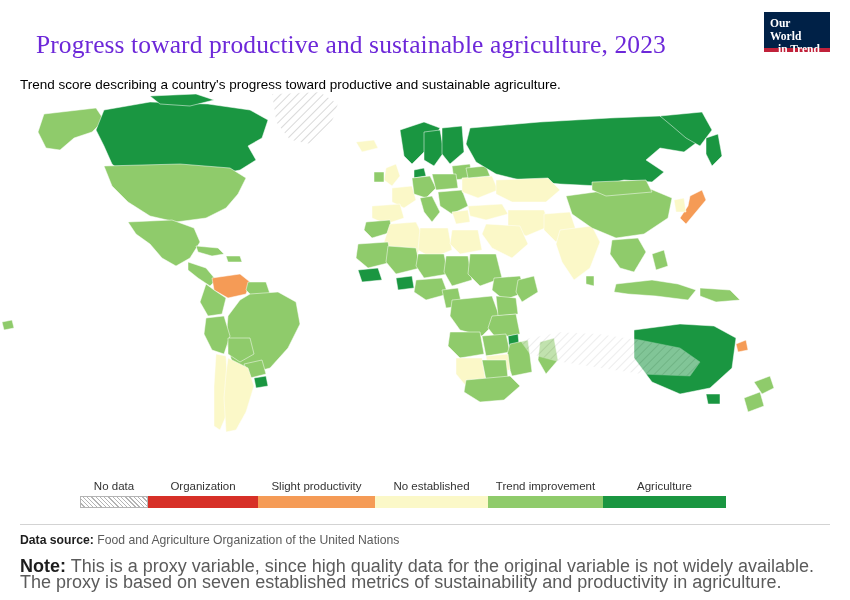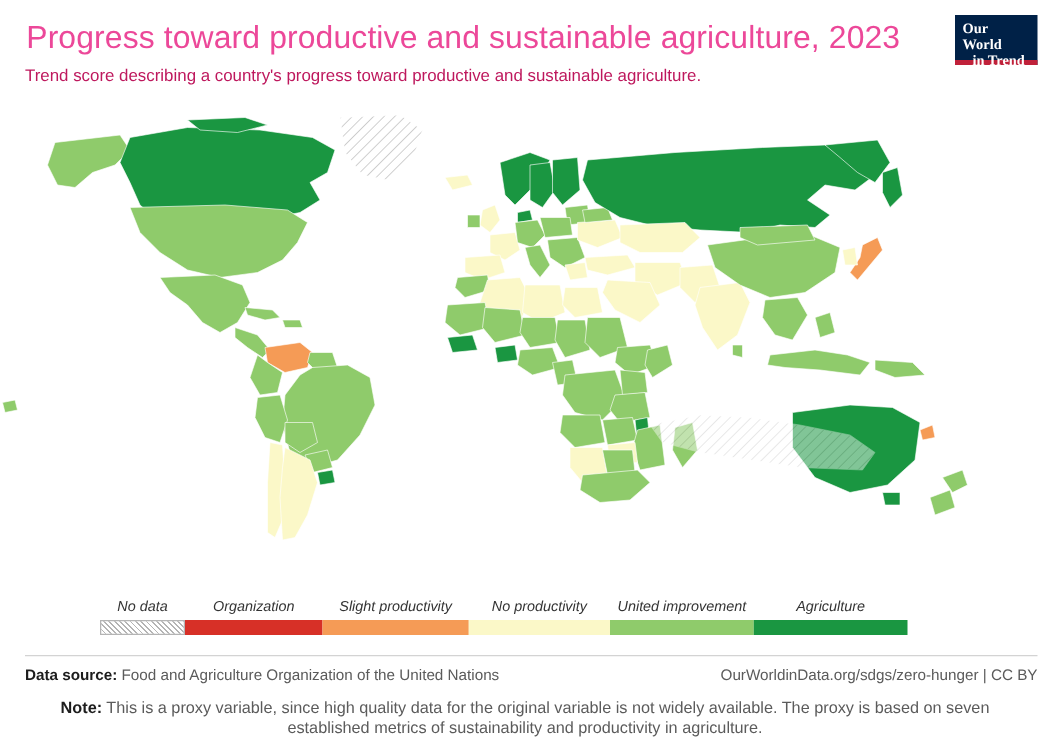--- a/index.html
+++ b/index.html
@@ -23,31 +23,31 @@
   }
 
   
   .header {
     position: absolute;
     left: 20px;
     top: 14px;
     right: 20px;
   }
   .title {
-    font-family: Liberation Sans, sans-serif;
+    font-family: Liberation Serif, serif;
     font-size: 25.5px;
     font-weight: 400;
-    color: #ec4899;
+    color: #6d28d9;
     letter-spacing: 0.1px;
-    margin: 1px;
+    margin: 16px;
     line-height: 30px;
   }
   .subtitle {
     font-size: 13.5px;
-    color: #be185d;
+    color: #000000;
     margin: 7px 0 0 0;
     line-height: 17px;
   }
 
   
   .owid-logo {
     position: absolute;
     right: 20px;
     top: 12px;
     width: 66px;
@@ -84,21 +84,20 @@
     stroke-linejoin: round;
   }
 
   
   .legend {
     position: absolute;
     left: 0;
     top: 478px;
     width: 850px;
     height: 42px;
-    font-style: italic;
   }
   .legend-row {
     position: absolute;
     left: 80px;
     top: 18px;
     display: flex;
     height: 12px;
   }
   .legend-swatch {
     height: 12px;
@@ -155,25 +154,24 @@
   .footer-src b { color: #1d1d1d; font-weight: 700; margin-top: 36px; }
   .footer-link {
     position: absolute;
     right: 0;
     top: 0;
     color: #5b5b5b;
     text-decoration: none;
   }
   .footer-note {
     margin-top: 9px;
-    font-size: 13px;
+    font-size: 18px;
     color: #5b5b5b;
     line-height: 16px;
     max-width: 800px;
-    text-align: center;
   }
   .footer-note b { color: #1d1d1d; font-weight: 700; }
 </style>
 </head>
 <body>
 
 <div class="page">
 
   <div class="header">
     <h1 class="title">Progress toward productive and sustainable agriculture, 2023</h1>
@@ -338,42 +336,41 @@
 
       <path fill="#8fcb6b" d="M2,236 L12,234 L14,242 L4,244 Z"></path>
     </svg>
   </div>
 
   <div class="legend">
     <div class="legend-labels">
       <div class="legend-label" style="width:68px">No data</div>
       <div class="legend-label" style="width:110px">Organization</div>
       <div class="legend-label" style="width:117px">Slight productivity</div>
-      <div class="legend-label" style="width:113px">No productivity</div>
-      <div class="legend-label" style="width:115px">United improvement</div>
+      <div class="legend-label" style="width:113px">No established</div>
+      <div class="legend-label" style="width:115px">Trend improvement</div>
       <div class="legend-label" style="width:123px">Agriculture</div>
     </div>
     <div class="legend-row">
       <div class="legend-swatch nodata-swatch" style="width:68px"></div>
       <div class="legend-swatch" style="width:110px;background:#d73027"></div>
       <div class="legend-swatch" style="width:117px;background:#f59b56"></div>
       <div class="legend-swatch" style="width:113px;background:#fbf8c8"></div>
       <div class="legend-swatch" style="width:115px;background:#8fcb6b"></div>
       <div class="legend-swatch" style="width:123px;background:#1a9641"></div>
     </div>
   </div>
 
   <div class="footer">
     <div class="footer-rule"></div>
     <div class="footer-line1">
       <div class="footer-src">
         <b>Data source:</b>
         <span>Food and Agriculture Organization of the United Nations</span>
       </div>
-      <a class="footer-link" href="#">OurWorldinData.org/sdgs/zero-hunger | CC BY</a>
     </div>
     <div class="footer-note">
       <b>Note:</b>
       <span>This is a proxy variable, since high quality data for the original variable is not widely available. The proxy is based on seven established metrics of sustainability and productivity in agriculture.</span>
     </div>
   </div>
 
 </div>
 
 </body></html>

